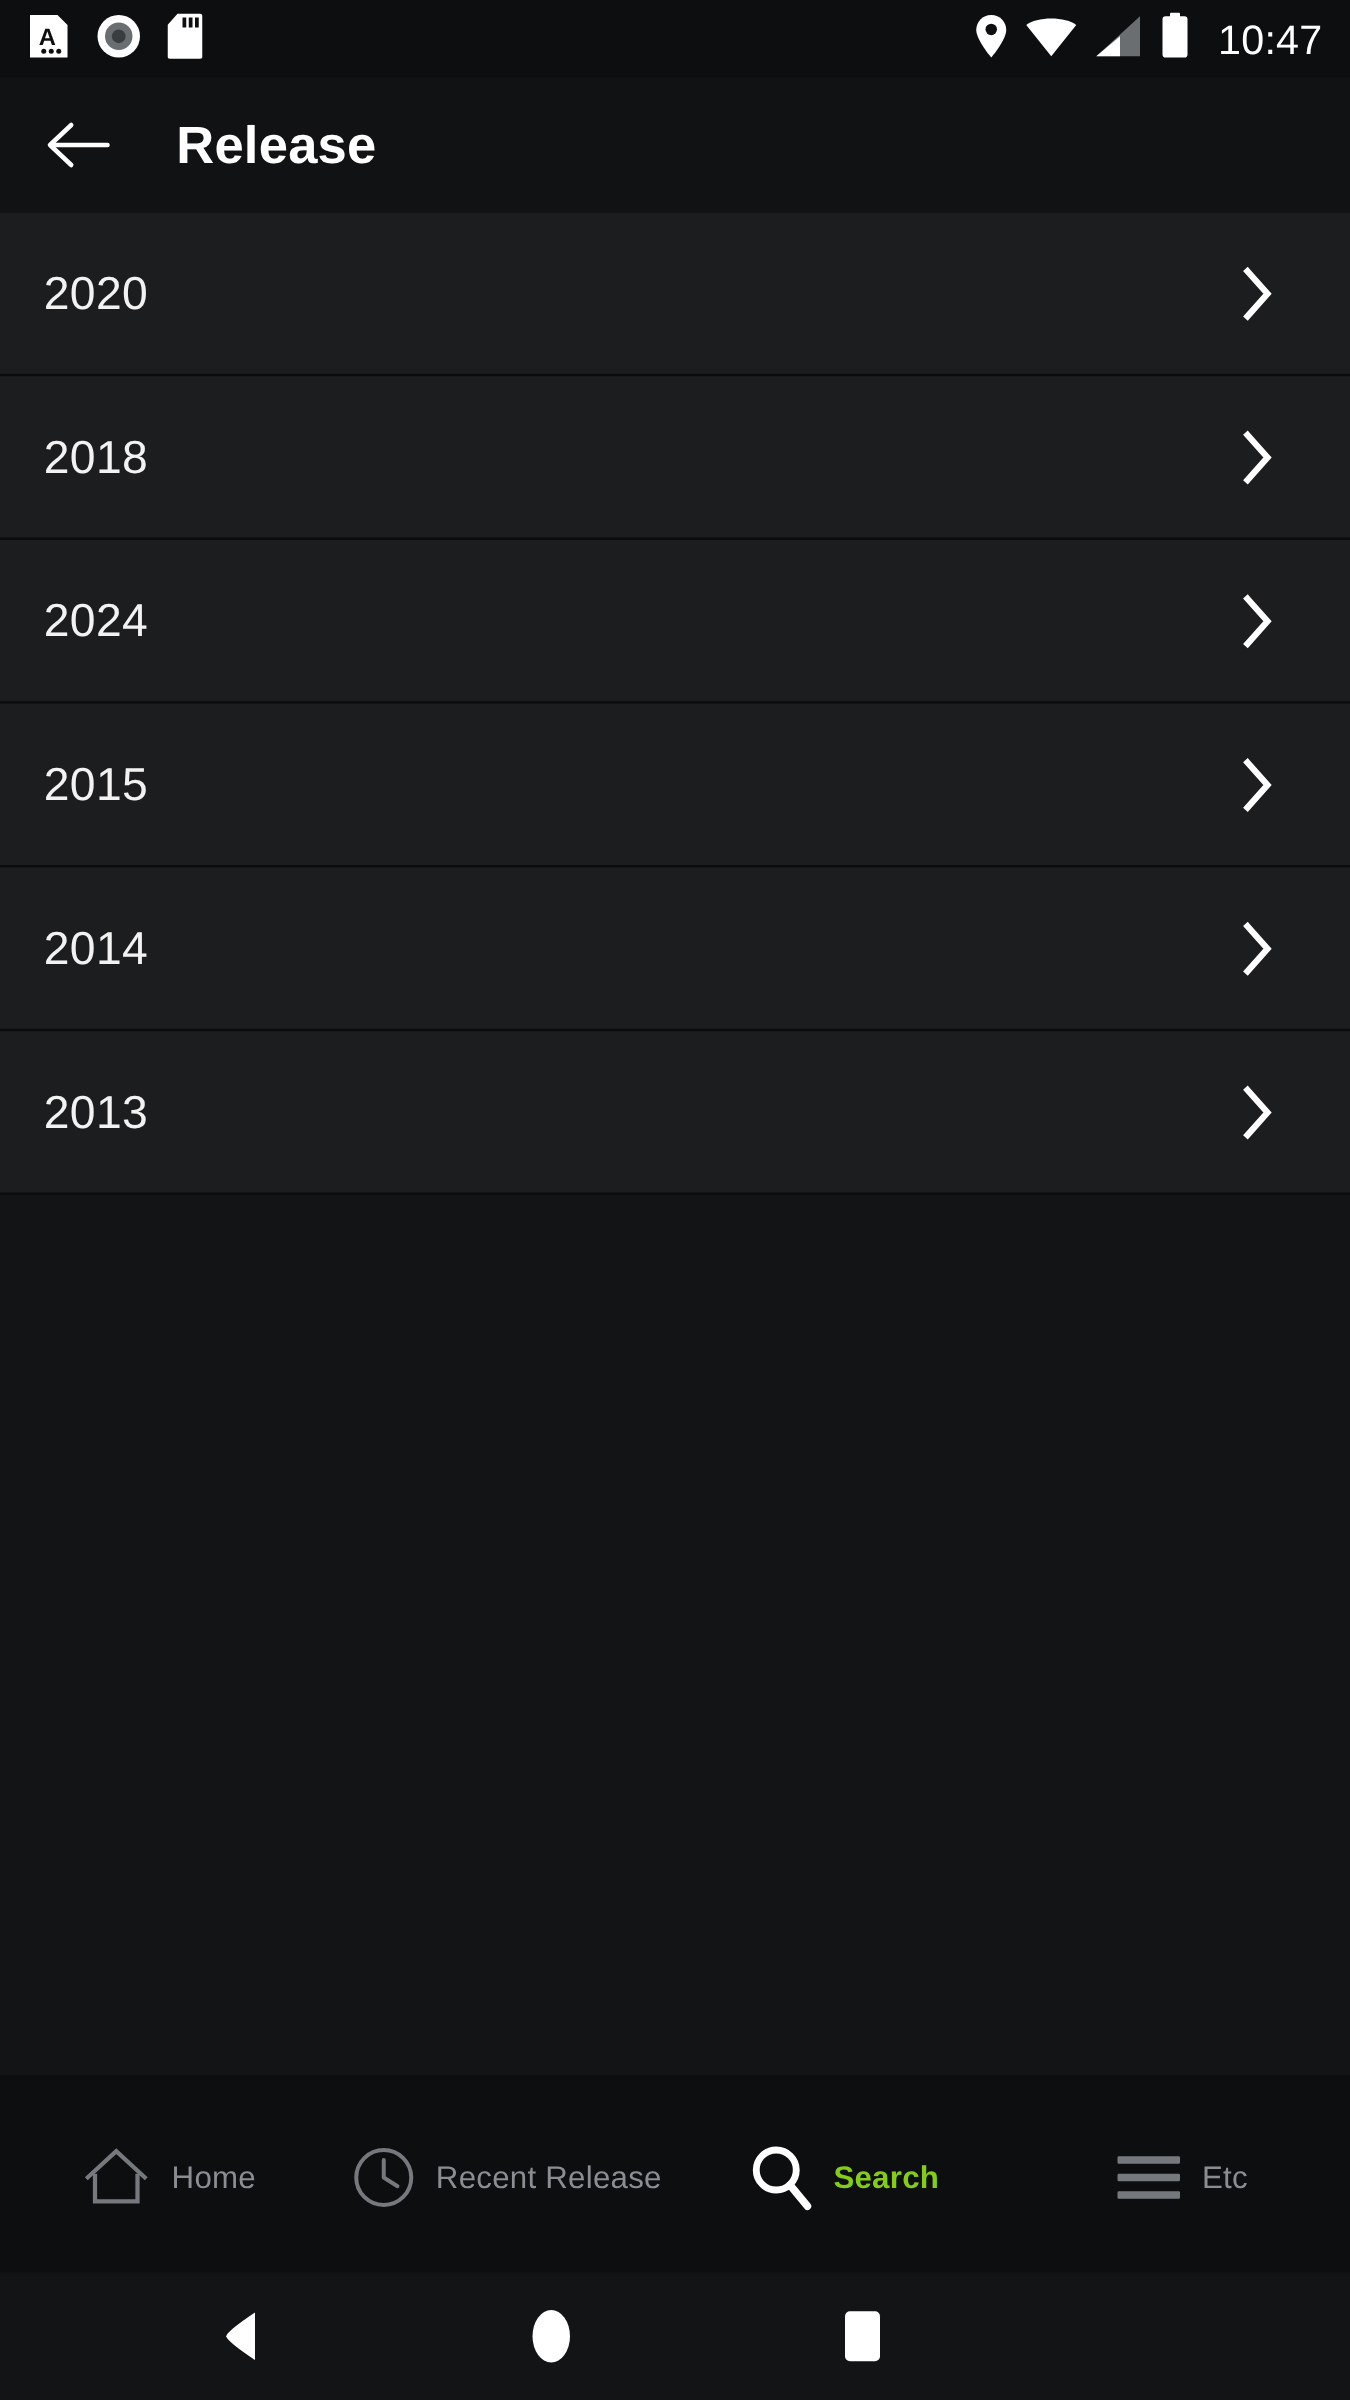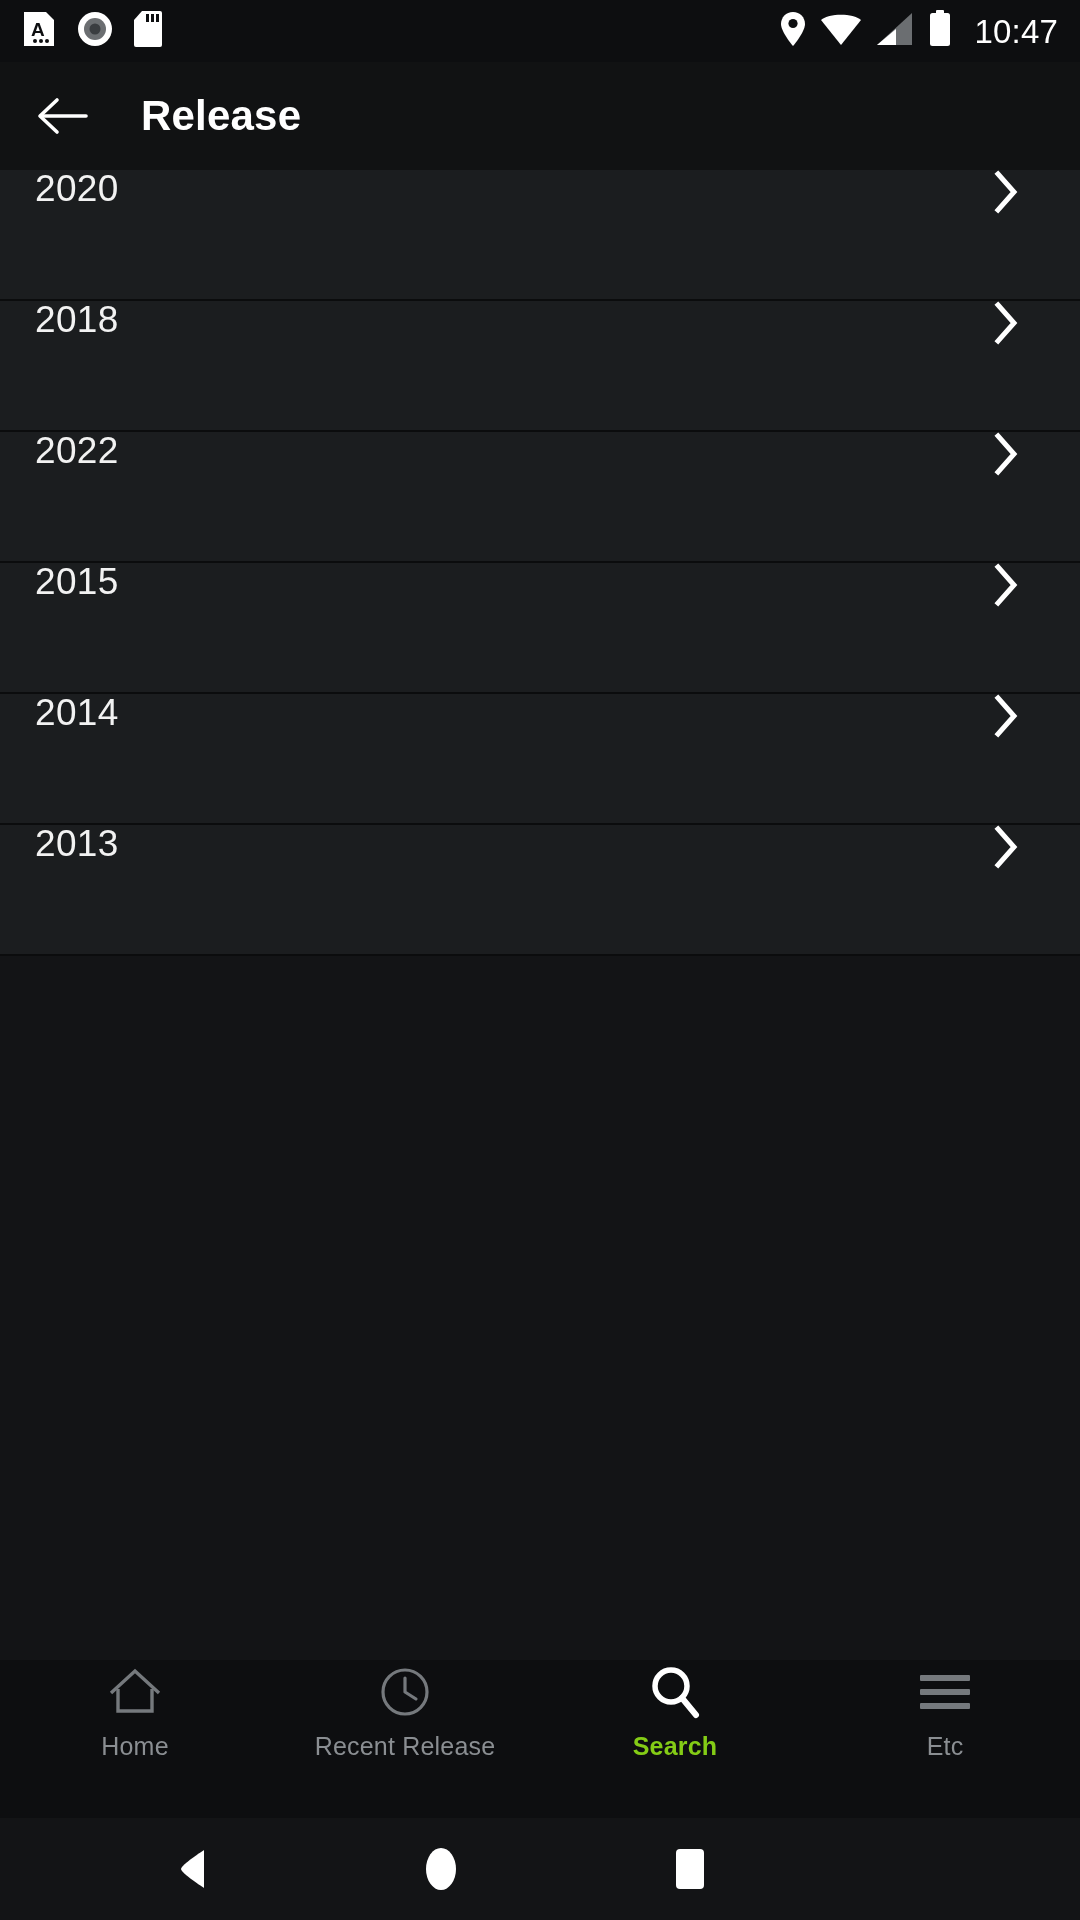--- a/index.html
+++ b/index.html
@@ -53,21 +53,21 @@
   .list{
     flex:1 1 auto;
     background:#131416;
     overflow:hidden;
     position:relative;
   }
   .row{
     height:131px;
     background:#1b1d1f;
     border-bottom:2px solid #0b0c0d;
-    display:flex; align-items:flex-start;
+    display:flex; align-items:center;
     padding:0 52px 0 35px;
     cursor:pointer;
   }
   .row-label{
     color:#f2f2f2;
     font-size:37px;
     font-weight:400;
     letter-spacing:0.3px;
     line-height:1;
   }
@@ -78,22 +78,22 @@
   }
 
   
   .tabbar{
     flex:0 0 158px; height:158px;
     background:#0d0e10;
     display:flex; align-items:stretch;
   }
   .tab{
     flex:1 1 0;
-    display:flex; flex-direction:column;
-    align-items:center; 
+    display:flex; flex-direction:row;
+    align-items:center; justify-content:center;
     gap:16px;
     cursor:pointer;
     padding-top:6px;
   }
   .tab-icon{ height:52px; display:flex; align-items:center; justify-content:center; }
   .tab-label{
     font-size:25px;
     letter-spacing:0.2px;
     line-height:1;
   }
@@ -204,21 +204,21 @@
     <div class="row">
       <span class="row-label">2018</span>
       <span class="row-chevron">
         <svg width="26" height="44" viewBox="0 0 26 44">
           <path d="M5 4 L21 22 L5 40" stroke="#ffffff" stroke-width="5" fill="none" stroke-linecap="square" stroke-linejoin="miter"></path>
         </svg>
       </span>
     </div>
 
     <div class="row">
-      <span class="row-label">2022</span>
+      <span class="row-label">2024</span>
       <span class="row-chevron">
         <svg width="26" height="44" viewBox="0 0 26 44">
           <path d="M5 4 L21 22 L5 40" stroke="#ffffff" stroke-width="5" fill="none" stroke-linecap="square" stroke-linejoin="miter"></path>
         </svg>
       </span>
     </div>
 
 
     <div class="row">
       <span class="row-label">2015</span>

